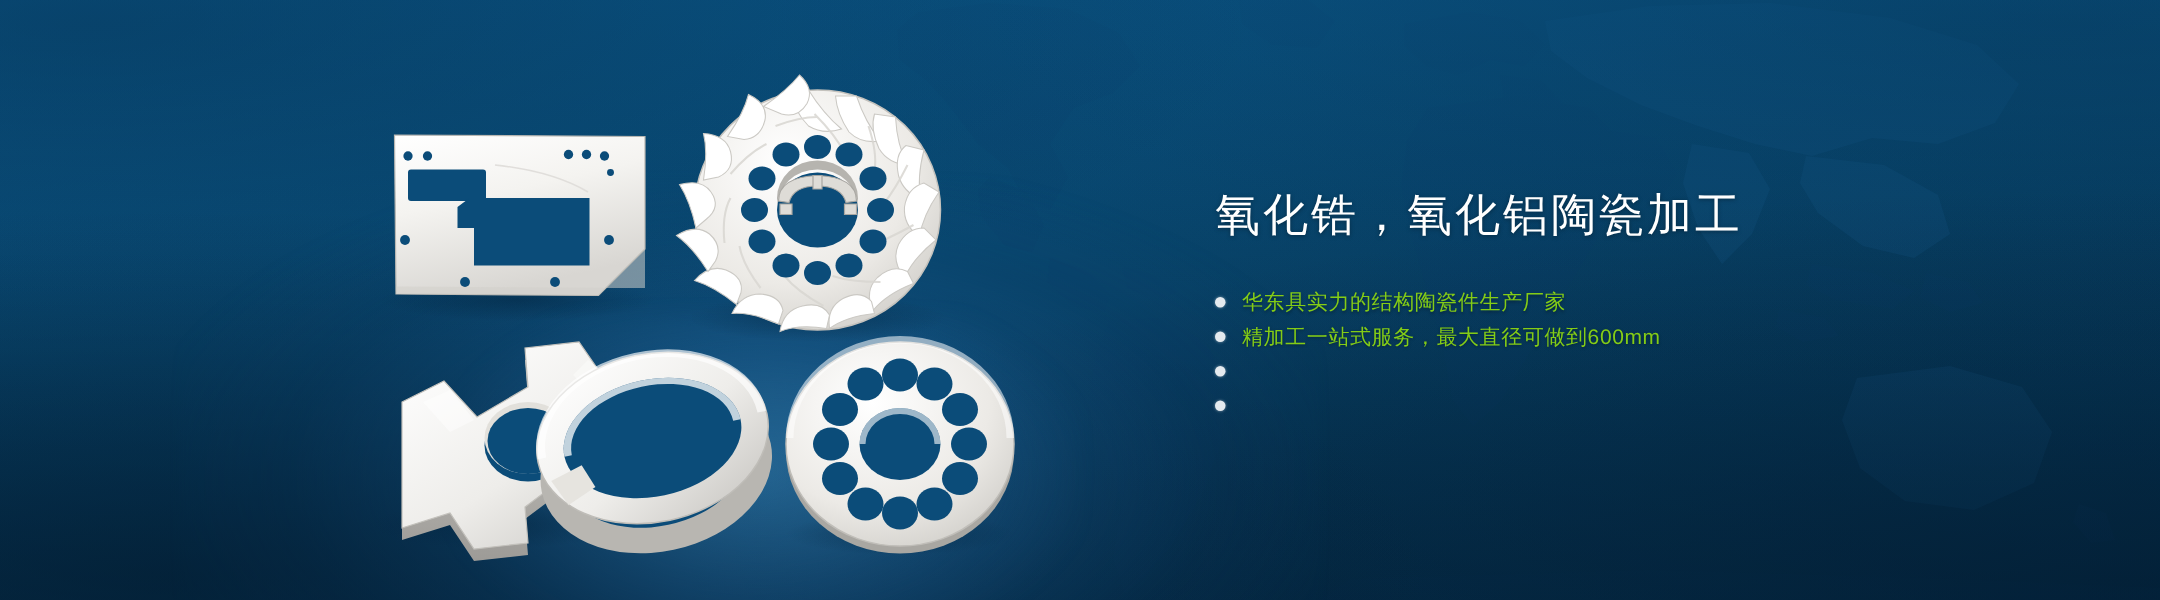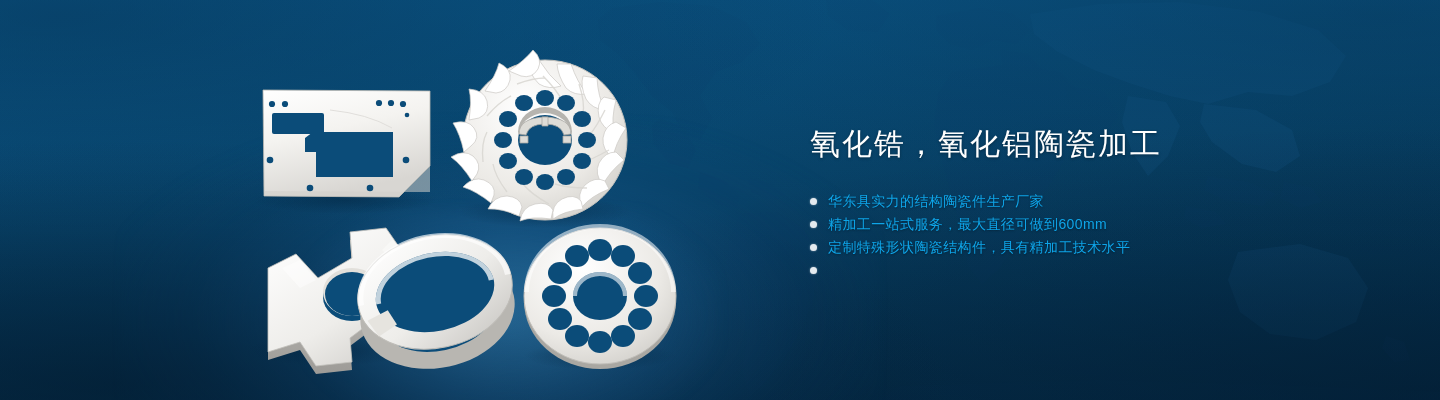--- a/index.html
+++ b/index.html
@@ -108,21 +108,21 @@
   .dot {
     width: 7px;
     height: 7px;
     border-radius: 50%;
     background: #e4eaef;
     flex: 0 0 auto;
     margin-right: 11px;
     box-shadow: 0 0 2px rgba(255,255,255,0.5);
   }
   .bullet-text {
-    color: #0ea5e9;
+    color: #84cc16;
     font-size: 14px;
     line-height: 23px;
     letter-spacing: 0.4px;
     white-space: nowrap;
     text-shadow: 0 1px 2px rgba(0,0,0,0.35);
   }
 </style>
 </head>
 <body>
 
@@ -371,21 +371,20 @@
       <li class="bullet">
         <span class="dot"></span>
         <span class="bullet-text">华东具实力的结构陶瓷件生产厂家</span>
       </li>
       <li class="bullet">
         <span class="dot"></span>
         <span class="bullet-text">精加工一站式服务，最大直径可做到600mm</span>
       </li>
       <li class="bullet">
         <span class="dot"></span>
-        <span class="bullet-text">定制特殊形状陶瓷结构件，具有精加工技术水平</span>
       </li>
       <li class="bullet">
         <span class="dot"></span>
       </li>
     </ul>
   </div>
 
 </div>
 
 </body></html>

